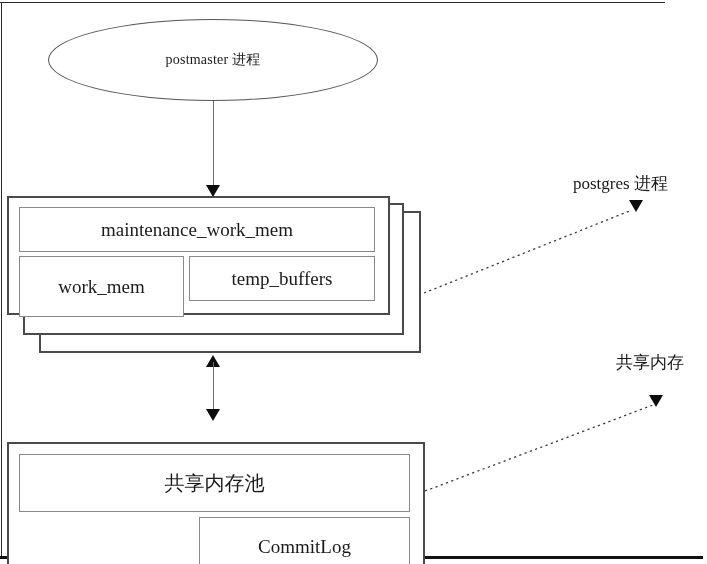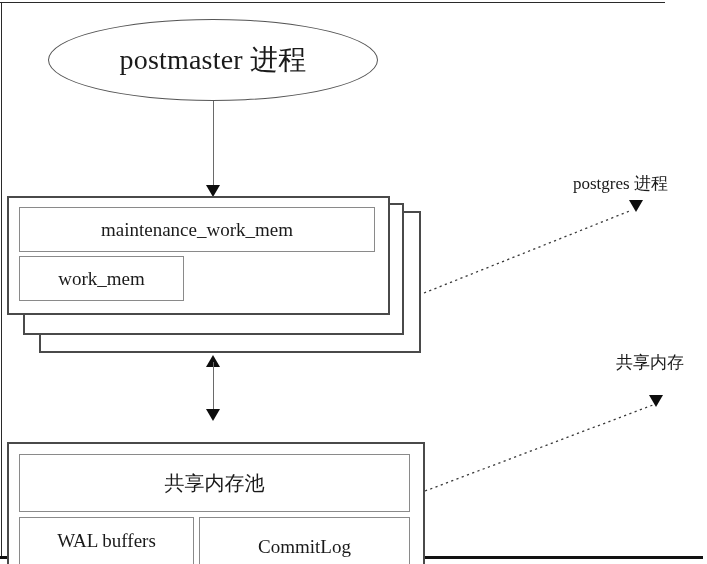--- a/index.html
+++ b/index.html
@@ -42,21 +42,21 @@
     left: 48px; top: 19px;
     width: 330px; height: 82px;
     border: 1.3px solid #555555;
     border-radius: 50% / 50%;
     box-sizing: border-box;
     display: flex;
     align-items: center;
     justify-content: center;
   }
   .ellipse-label {
-    font-size: 28px;
+    font-size: 14px;
     color: #1a1a1a;
     letter-spacing: 0.2px;
   }
 
   
   .box {
     position: absolute;
     box-sizing: border-box;
     background: #ffffff;
   }
@@ -138,35 +138,35 @@
   <div class="v-line" style="left:212.5px; top:101px; height:86px;"></div>
   <div class="arrow-down" style="left:206px; top:185px;"></div>
 
   <div class="box card-stack" style="left:39px; top:211px; width:382px; height:142px;"></div>
   <div class="box card-stack" style="left:23px; top:203px; width:381px; height:132px;"></div>
 
   <div class="box card-outer" style="left:7px; top:196px; width:383px; height:119px;">
     <div class="inner-box" style="left:10px; top:9px; width:356px; height:45px;">
       <span class="inner-label">maintenance_work_mem</span>
     </div>
-    <div class="inner-box" style="left:10px; top:58px; width:165px; height:45px;font-family:Liberation Serif, serif;">
+    <div class="inner-box" style="left:10px; top:58px; width:165px; height:61px;font-family:Liberation Serif, serif;">
       <span class="inner-label">work_mem</span>
+    </div>
+    <div class="inner-box" style="left:180px; top:58px; width:186px; height:45px;">
+      <span class="inner-label">temp_buffers</span>
     </div>
   </div>
 
   <div class="arrow-up" style="left:206px; top:355px;"></div>
   <div class="v-line" style="left:212.5px; top:362px; height:50px;"></div>
   <div class="arrow-down" style="left:206px; top:409px;"></div>
 
   <div class="box card-outer" style="left:7px; top:442px; width:418px; height:135px;">
     <div class="inner-box" style="left:10px; top:10px; width:391px; height:58px;">
       <span class="inner-label cjk">共享内存池</span>
-    </div>
-    <div class="inner-box" style="left:10px; top:73px; width:175px; height:48px;">
-      <span class="inner-label">WAL buffers</span>
     </div>
     <div class="inner-box" style="left:190px; top:73px; width:211px; height:60px;">
       <span class="inner-label">CommitLog</span>
     </div>
   </div>
 
   <svg class="leader" viewBox="0 0 707 564">
     <line x1="424" y1="293" x2="632" y2="210" stroke="#3a3a3a" stroke-width="1.3" stroke-dasharray="2.2 3.4"></line>
     <polygon points="629,200 643,200 636,212" fill="#0d0d0d"></polygon>
 

